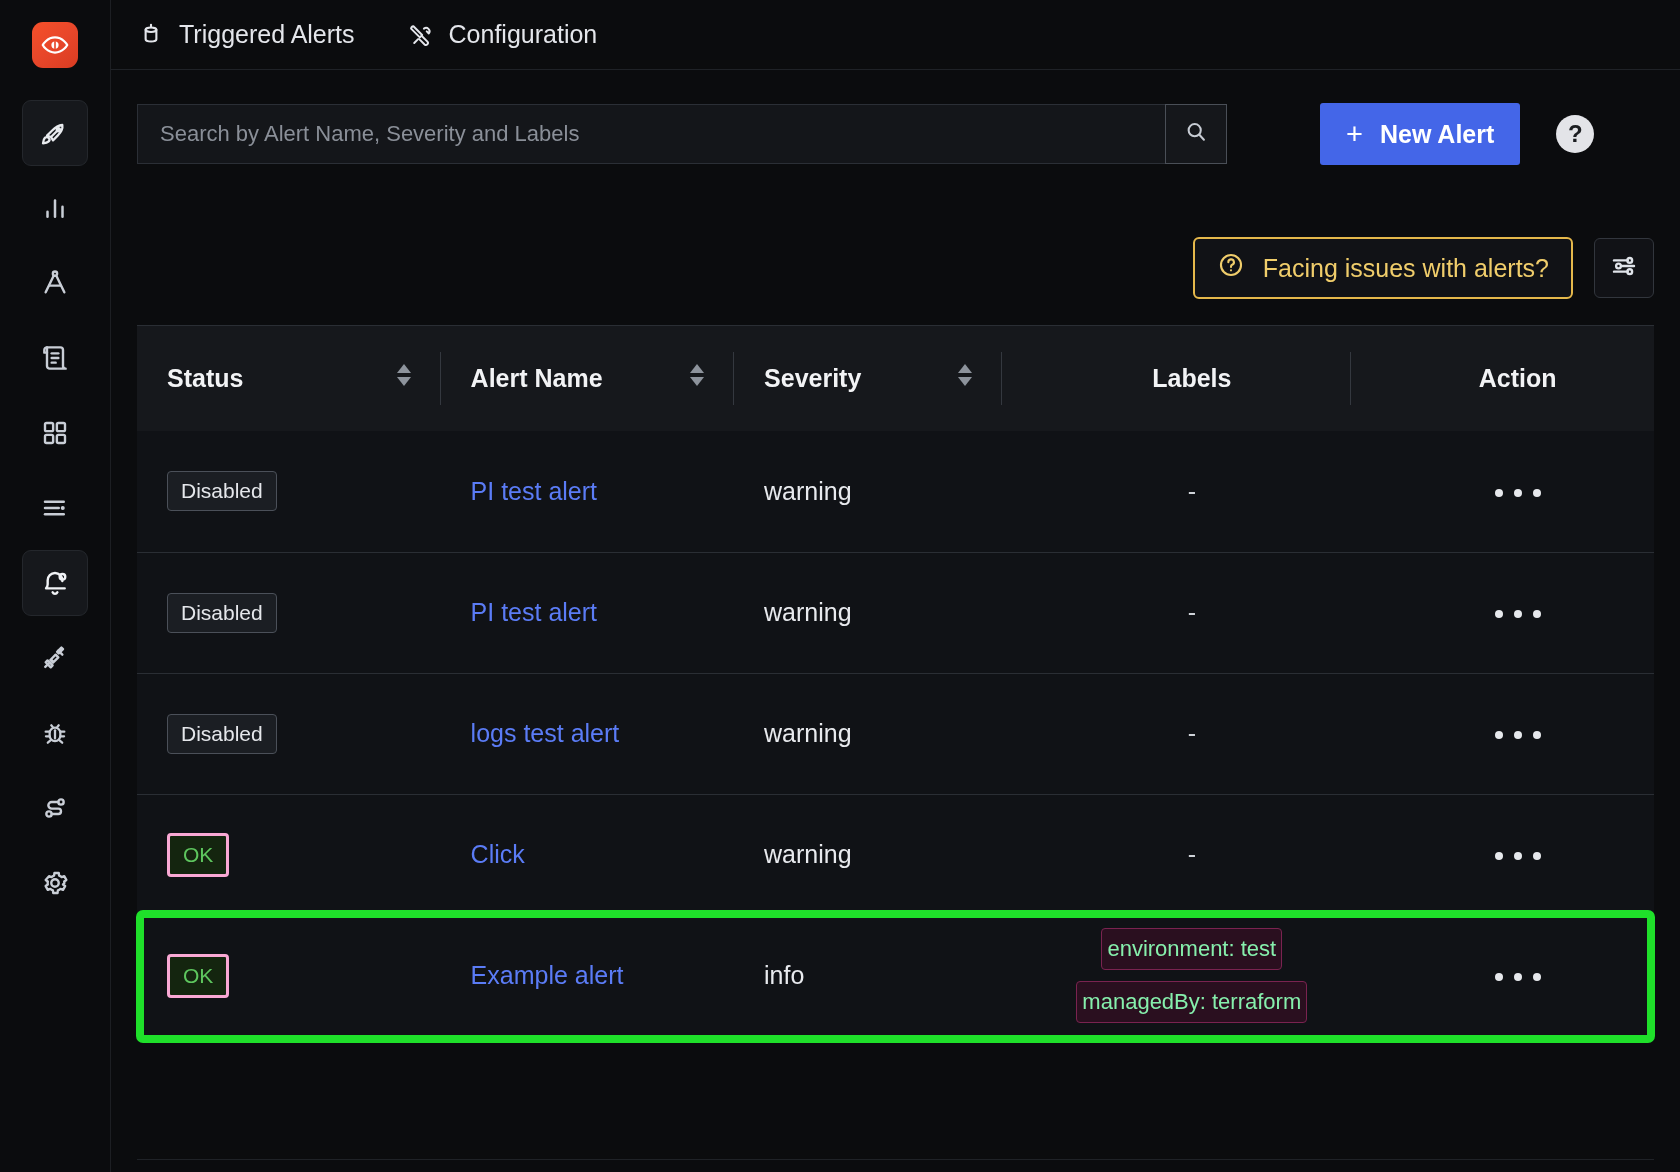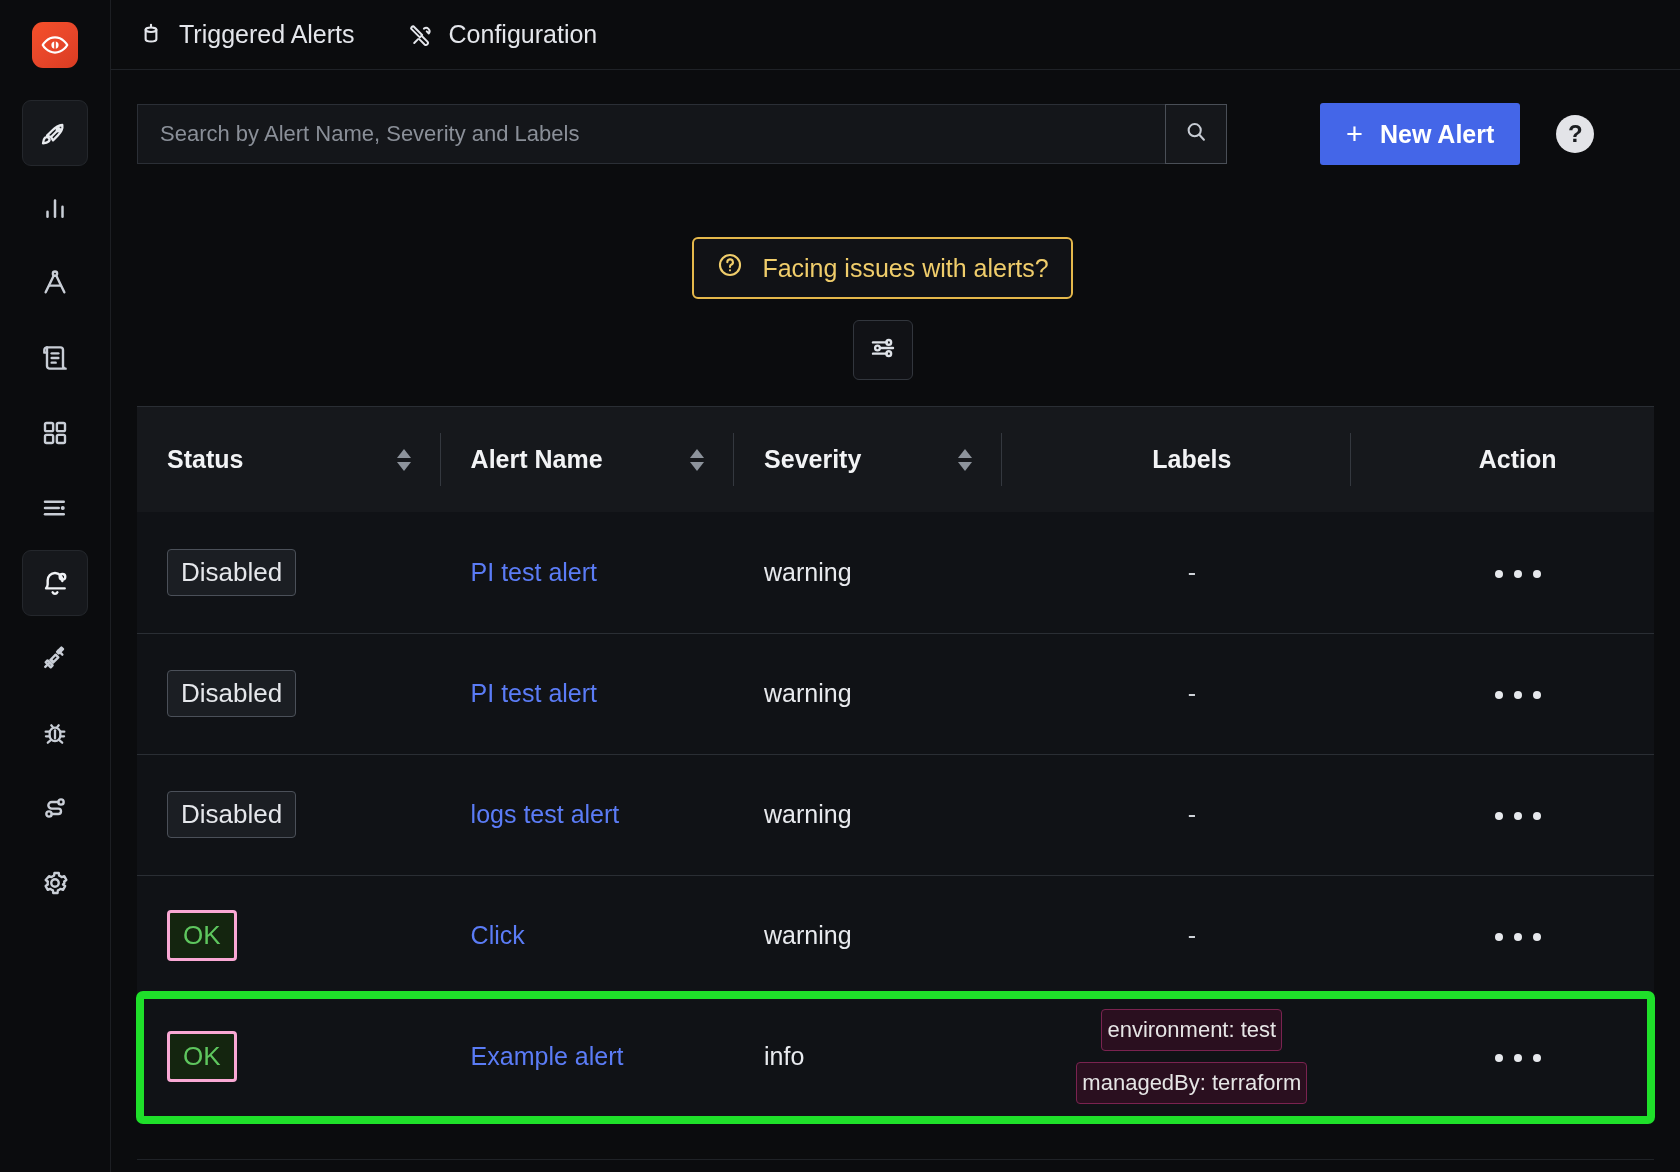--- a/index.html
+++ b/index.html
@@ -172,21 +172,20 @@
   }
 
   
   .bannerrow {
     display: flex;
     align-items: center;
     justify-content: flex-end;
     margin-top: 72px;
     padding-right: 26px;
     gap: 21px;
-    flex-direction: column;
   }
   .facing-banner {
     display: flex;
     align-items: center;
     gap: 18px;
     height: 62px;
     padding: 0 22px;
     border: 2px solid #e5b84b;
     border-radius: 6px;
     background: #111216;
@@ -221,21 +220,20 @@
     color: #f2f3f5;
     font-size: 25px;
     font-weight: bold;
     text-align: left;
     padding: 0 0 0 30px;
     position: relative;
     white-space: nowrap;
   }
   thead th .th-inner {
     display: flex;
-    align-items: center;
     gap: 6px;
   }
   .sort-arrows {
     margin-left: auto;
     margin-right: 30px;
     display: flex;
     flex-direction: column;
     gap: 4px;
     line-height: 0;
   }
@@ -266,21 +264,21 @@
     color: #e8eaee;
     vertical-align: middle;
     background: #101216;
   }
   tbody tr:last-child td { border-bottom: none; }
 
   .badge {
     display: inline-flex;
     align-items: center;
     justify-content: center;
-    font-size: 26px;
+    font-size: 21px;
     padding: 7px 13px;
     border-radius: 4px;
     font-family: "Liberation Sans", sans-serif;
     white-space: nowrap;
   }
   .badge.disabled {
     color: #e5e7eb;
     background: #1b1e23;
     border: 1px solid #4b5059;
   }
@@ -299,21 +297,21 @@
   .labels-cell { text-align: center; }
   .dash { color: #cfd3d9; font-size: 25px; }
   .chips {
     display: flex;
     flex-direction: column;
     align-items: center;
     gap: 11px;
   }
   .chip {
     display: inline-block;
-    color: #e5e5e5;
+    color: #86efac;
     background: #2a0f1f;
     border: 1px solid #7a2350;
     border-radius: 4px;
     padding: 7px 5px;
     font-size: 22px;
     white-space: nowrap;
   }
 
   .action-cell { text-align: center; }
   .dots {

